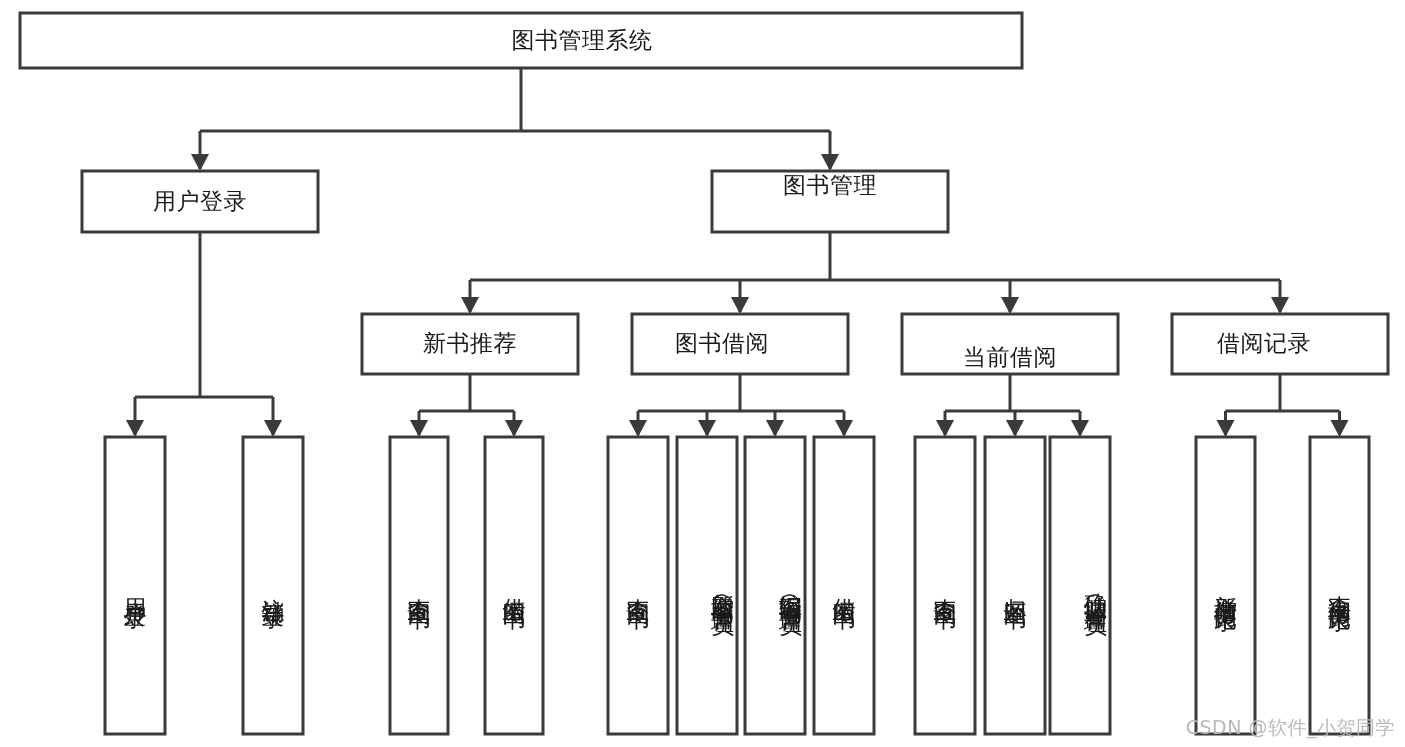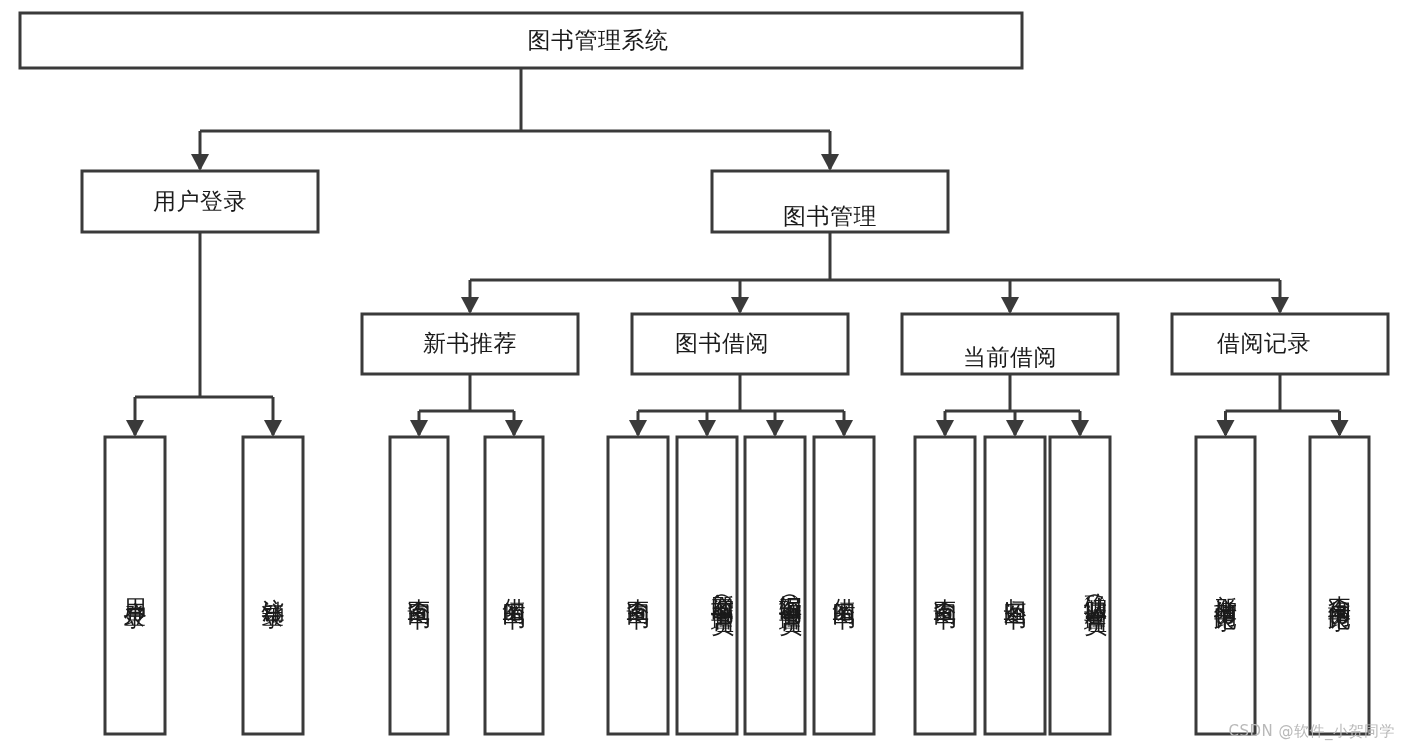--- a/index.html
+++ b/index.html
@@ -63,21 +63,21 @@
     letter-spacing: 3px;
     line-height: 1.25;
     white-space: nowrap;
     align-items: flex-start;
     padding-top: 6px;
   }
   .watermark {
     position: absolute;
     right: 10px;
     bottom: 6px;
-    font-size: 15px;
+    font-size: 19px;
     color: #b9b9b9;
     font-family: "DejaVu Sans", "Liberation Sans", sans-serif;
     white-space: nowrap;
     letter-spacing: 0.5px;
   }
 </style>
 </head>
 <body>
 
 <div id="stage">
@@ -163,23 +163,23 @@
       <rect x="677" y="437" width="60" height="297" class="box-rect"></rect>
       <rect x="745" y="437" width="60" height="297" class="box-rect"></rect>
       <rect x="814" y="437" width="60" height="297" class="box-rect"></rect>
       <rect x="915" y="437" width="60" height="297" class="box-rect"></rect>
       <rect x="985" y="437" width="60" height="297" class="box-rect"></rect>
       <rect x="1050" y="437" width="60" height="297" class="box-rect"></rect>
       <rect x="1196" y="437" width="59" height="297" class="box-rect"></rect>
       <rect x="1310" y="437" width="59" height="297" class="box-rect"></rect>
     </svg>
   <div id="labels">
-      <div class="node-label horizontal" style="left: 24px; top: 13px; width: 1148px; height: 55px; text-align: right;">图书管理系统</div>
+      <div class="node-label horizontal" style="left: 8px; top: 13px; width: 1148px; height: 55px; text-align: right;">图书管理系统</div>
       <div class="node-label horizontal" style="left: 82px; top: 171px; width: 236px; height: 61px;">用户登录</div>
-      <div class="node-label horizontal" style="left: 712px; top: 186px; width: 236px; height: 61px;">图书管理</div>
+      <div class="node-label horizontal" style="left: 712px; top: 155px; width: 236px; height: 61px;">图书管理</div>
       <div class="node-label horizontal" style="left: 362px; top: 314px; width: 216px; height: 60px;">新书推荐</div>
       <div class="node-label horizontal" style="left: 632px; top: 314px; width: 172px; height: 60px; padding-left: 8px;">图书借阅</div>
       <div class="node-label horizontal" style="left: 902px; top: 328px; width: 216px; height: 60px;">当前借阅</div>
       <div class="node-label horizontal" style="left: 1172px; top: 314px; width: 184px; height: 60px;">借阅记录</div>
       <div class="node-label vertical" style="left: 105px; top: 437px; width: 60px; height: 297px; align-items: center; padding-top: 0px;">用户登录</div>
       <div class="node-label vertical" style="left: 243px; top: 437px; width: 60px; height: 297px; align-items: center; padding-top: 0px;">注销登录</div>
       <div class="node-label vertical" style="left: 390px; top: 437px; width: 58px; height: 297px; align-items: center; padding-top: 0px;">查询图书</div>
       <div class="node-label vertical" style="left: 485px; top: 437px; width: 58px; height: 297px; align-items: center; padding-top: 0px;">借阅图书</div>
       <div class="node-label vertical" style="left: 608px; top: 437px; width: 60px; height: 297px; align-items: center; padding-top: 0px;">查询图书</div>
       <div class="node-label vertical" style="left: 677px; top: 437px; width: 60px; height: 297px;">新增图书（管理员）</div>

